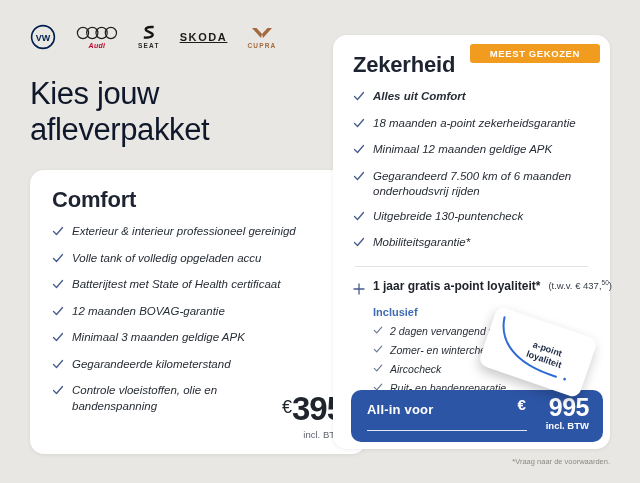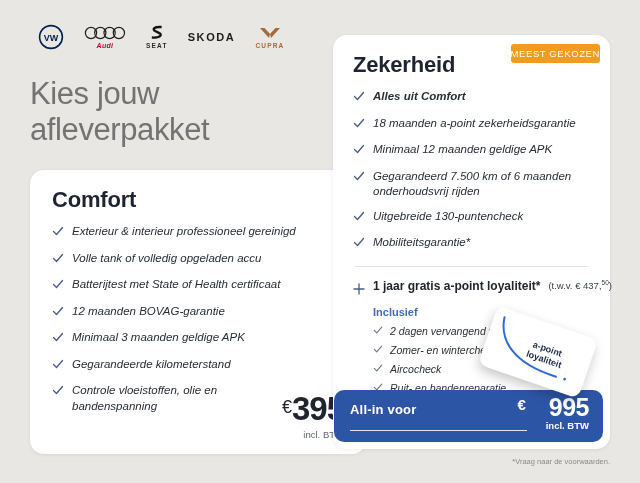--- a/index.html
+++ b/index.html
@@ -3,45 +3,45 @@
 <meta charset="utf-8">
 <style>
   html,body { margin:0; padding:0; }
   .page {
     position:relative; width:640px; height:483px;
     background:#e8e7e3; overflow:hidden;
     font-family:"Liberation Sans", sans-serif;
     color:#1d2330;
   }
   
-  .brandbar { position:absolute; left:30px; top:24px; display:flex; align-items:center; gap:20px;margin-left:8px; }
+  .brandbar { position:absolute; left:30px; top:24px; display:flex; align-items:center; gap:20px; }
   .brand { display:flex; flex-direction:column; align-items:center; gap:2px; }
   .brand-sub { font-size:6.5px; letter-spacing:1.2px; font-weight:700; color:#2b2b2b; }
   .brand-sub.audi { color:#bb0a30; font-style:italic; letter-spacing:0.3px; font-size:7px; }
   .brand-sub.cupra { color:#a4693c; }
-  .skoda-word { font-size:11px; font-weight:700; letter-spacing:1.6px; color:#1c1c1c; }
-  
-  .headline { position:absolute; left:30px; top:76px; font-size:31px; line-height:1.16; font-weight:500; letter-spacing:-0.4px; color:#737373; }
+  .skoda-word { font-size:11px; font-weight:700; letter-spacing:1.6px; color:#1c1c1c;text-decoration:underline; }
+  
+  .headline { position:absolute; left:30px; top:76px; font-size:31px; line-height:1.16; font-weight:500; letter-spacing:-0.4px; color:#0f172a; }
   
   .card { position:absolute; background:#fff; border-radius:14px; box-shadow:0 1px 4px rgba(0,0,0,0.07); box-sizing:border-box; }
   .card-comfort { left:30px; top:170px; width:336px; height:284px; padding:18px 22px; }
   .card-zekerheid { left:333px; top:35px; width:277px; height:414px; padding:18px 20px; }
   .card-title { margin:0 0 12px 0; font-size:22px; line-height:1.1; font-weight:700; letter-spacing:-0.2px; color:#1d2330; }
   .features { list-style:none; margin:0; padding:0; display:flex; flex-direction:column; gap:9px;font-style:italic; }
   .feature { display:flex; gap:8px; font-size:11.5px; line-height:1.35; color:#272d36; }
   .feature .check { flex:0 0 12px; margin-top:1px; color:#44598c; }
   .feature .bold { font-weight:700; }
   
   .price-block { position:absolute; right:22px; bottom:14px; text-align:right; }
   .price { font-weight:700; color:#20242c; white-space:nowrap; }
   .price .euro { font-size:18px; vertical-align:7px; font-weight:400; }
   .price .amount { font-size:33px; letter-spacing:-1px; }
   .vat-note { font-size:9.5px; color:#5d646d; margin-top:1px; }
   
-  .badge { position:absolute; top:9px; right:10px; background:#f19b1f; color:#fff; font-size:9.5px; font-weight:400; letter-spacing:0.6px; padding:4px 0; border-radius:3px; }
+  .badge { position:absolute; top:9px; right:10px; background:#f19b1f; color:#fff; font-size:9.5px; font-weight:700; letter-spacing:0.6px; padding:4px 20px; border-radius:3px; }
   
   .divider { border:none; border-top:1px solid #e3e3e0; margin:13px 2px 12px; }
   .addon-row { display:flex; gap:8px; align-items:flex-start; }
   .addon-row .plus-wrap { flex:0 0 12px; color:#44598c; position:relative; top:2px; }
   .addon-title { font-size:12px; font-weight:700; color:#20242c; white-space:nowrap; }
   .addon-value { font-size:9.5px; color:#3a404a; white-space:nowrap; }
   .addon-value sup { font-size:6.5px; }
   .inclusief { margin:9px 0 6px 20px; color:#3f6cb4; font-size:11px; font-weight:700; }
   .included { list-style:none; margin:0 0 0 20px; padding:0; display:flex; flex-direction:column; gap:5px; }
   .included .feature { font-size:10.5px; gap:7px; color:#2a3038; }
@@ -50,21 +50,21 @@
   .loyalty-card {
     position:absolute; left:152px; top:286px; width:106px; height:62px; z-index:3;
     background:#fff; border-radius:9px; transform:rotate(19deg);
     box-shadow:0 5px 12px rgba(0,0,0,0.22);
     display:flex; flex-direction:column; align-items:center; justify-content:center;
     padding-left:16px; box-sizing:border-box;
   }
   .loyalty-card svg.arc { position:absolute; left:0; top:0; }
   .loyalty-text { font-size:9px; font-weight:700; color:#1d2b45; line-height:1.25; text-align:center; }
   
-  .zfooter { position:absolute; left:1px; right:7px; bottom:7px; height:52px; background:#2d55a5; border-radius:10px; color:#fff; z-index:2; }
+  .zfooter { position:absolute; left:18px; right:7px; bottom:7px; height:52px; background:#2d55a5; border-radius:10px; color:#fff; z-index:2; }
   .zfooter-label { position:absolute; left:16px; top:12px; font-size:13px; font-weight:700; letter-spacing:0.2px; }
   .zfooter-line { position:absolute; left:16px; right:76px; bottom:11px; height:1px; background:rgba(255,255,255,0.85); }
   .zfooter-price { position:absolute; right:14px; top:3px; text-align:right; }
   .zfooter-price .euro { font-size:15px; vertical-align:6px; font-weight:700; }
   .zfooter-price .amount { font-size:25px; font-weight:700; letter-spacing:-0.5px;margin-left:23px; }
   .zfooter-price .vat { font-size:9.5px; font-weight:600; margin-top:-2px; color:#fff; }
   
   .disclaimer { position:absolute; right:30px; top:457px; font-size:7.5px; color:#8b8b86; }
 </style>
 </head>

